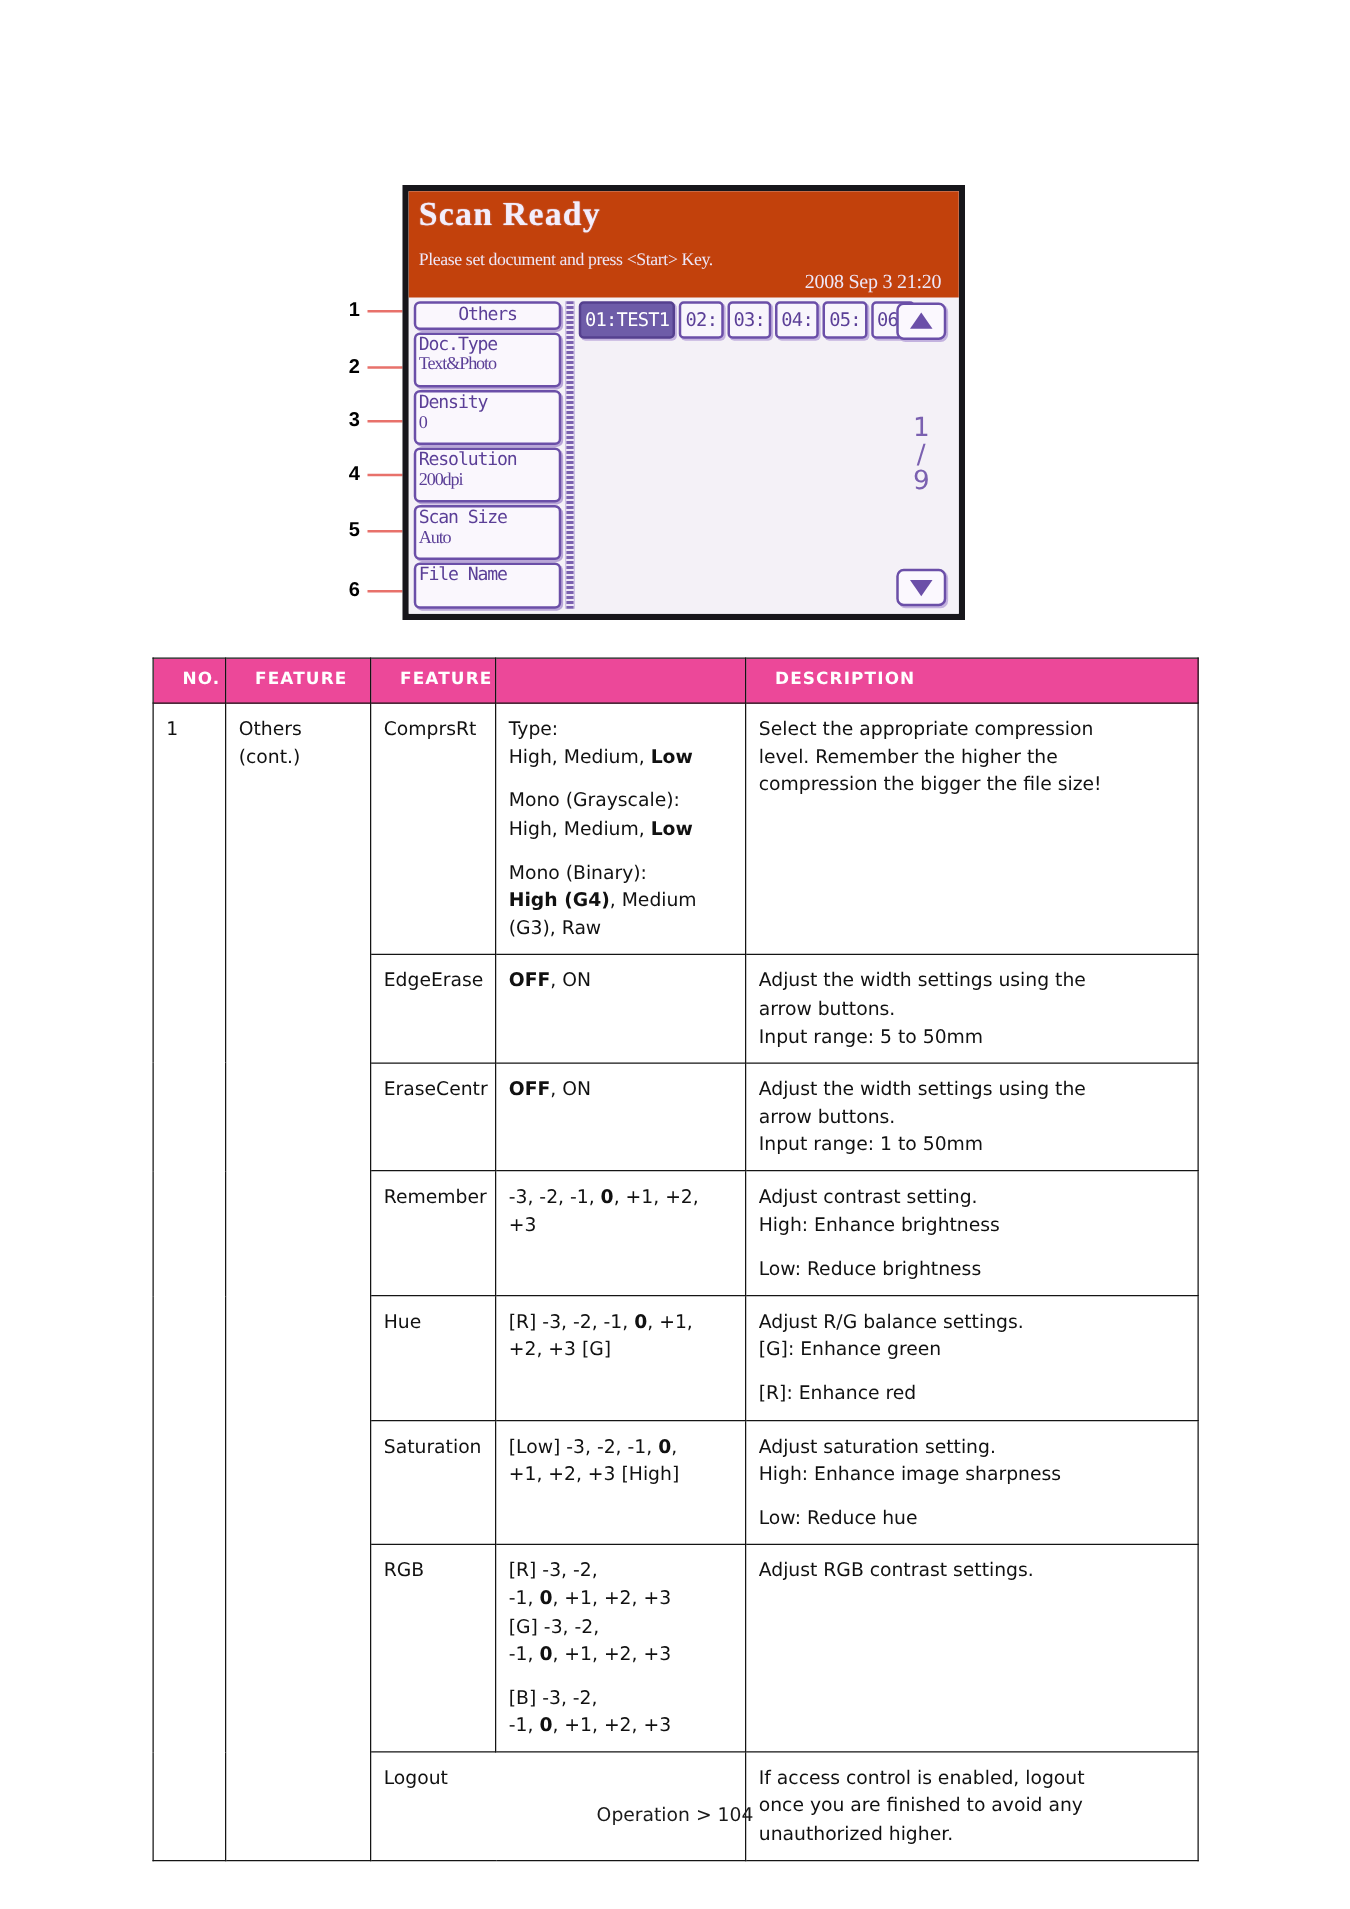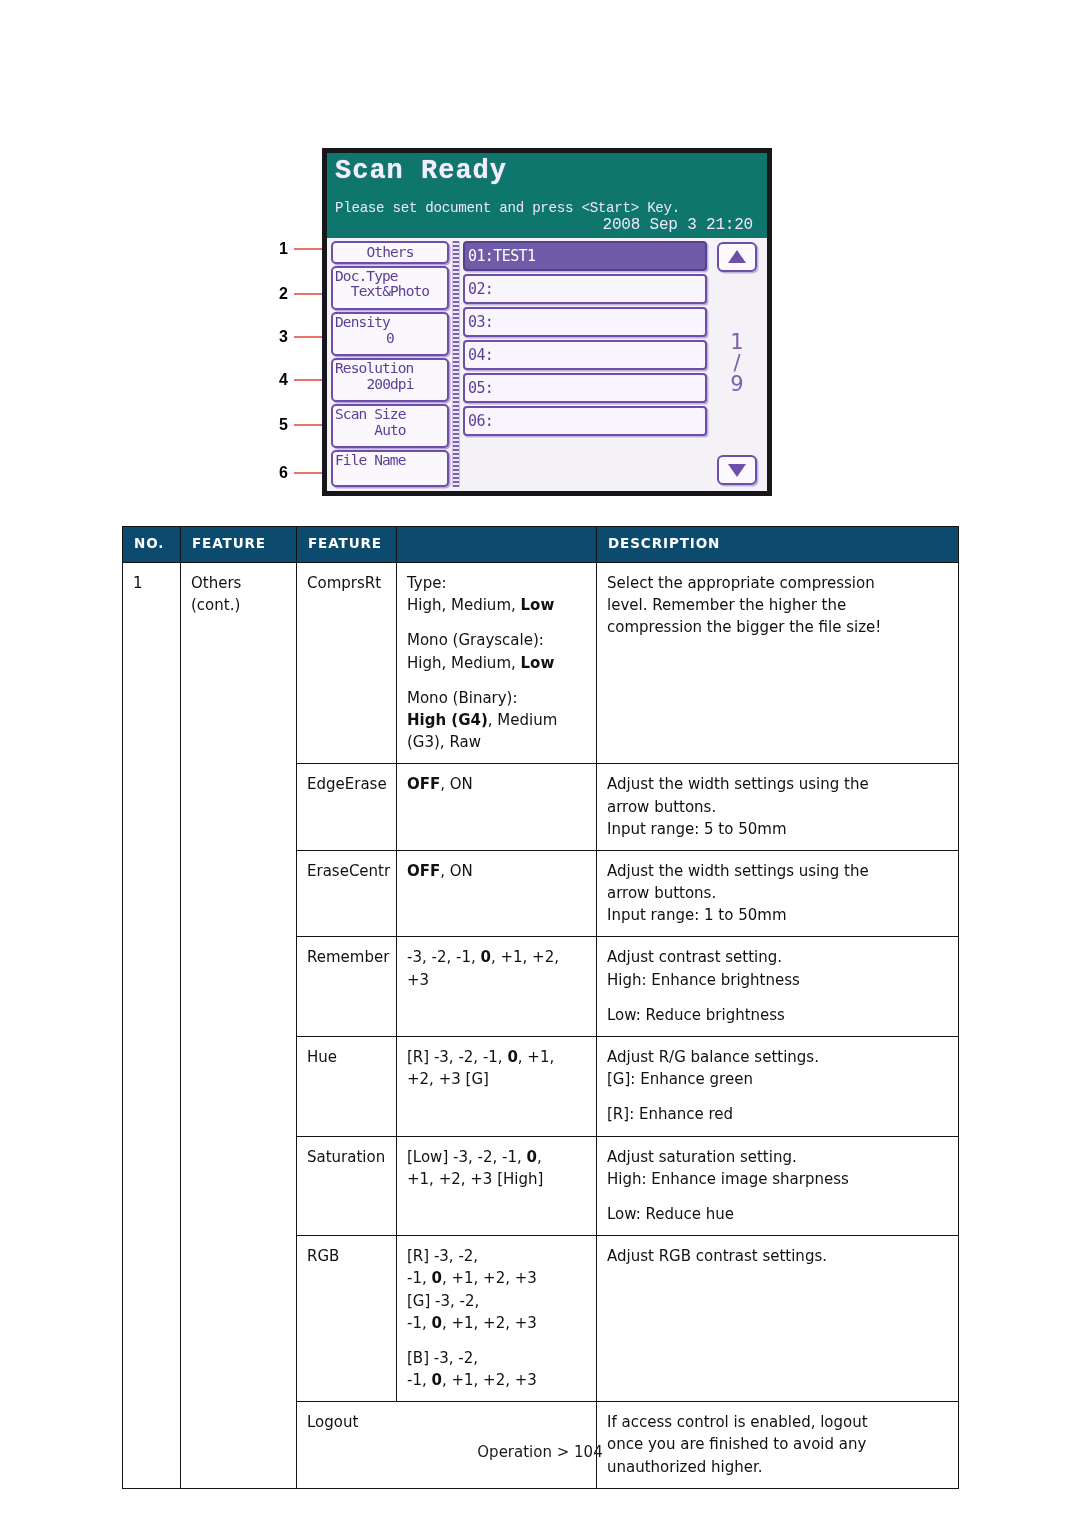--- a/index.html
+++ b/index.html
@@ -35,24 +35,24 @@
     box-sizing: border-box;
   }
   .lcd-inner {
     position: absolute;
     inset: 0;
     display: flex;
     flex-direction: column;
     background: #f4f1f7;
   }
   .lcd-header {
-    background: #0f766e;
+    background: #c2410c;
     padding: 4px 8px 3px 8px;
     color: #ffffff;
-    font-family: Liberation Mono, monospace;
+    font-family: Liberation Serif, serif;
     line-height: 1.08;
   }
   .lcd-title {
     font-size: 27px;
     font-weight: bold;
     letter-spacing: 1px;
     color: #f3eefb;
     text-shadow: 0 0 1px #d9ccef;
   }
   .lcd-sub {
@@ -103,21 +103,21 @@
   .lcd-btn.one-line {
     height: 27px;
     display: flex;
     align-items: center;
     justify-content: center;
   }
   .lcd-btn.two-line {
     height: 52px;
   }
   .lcd-btn .bl-top { display: block; text-align: left; }
-  .lcd-btn .bl-bot { display: block; text-align: center; }
+  .lcd-btn .bl-bot { display: block; text-align: left; font-family: Liberation Serif, serif; }
   .lcd-btn.fname { height: 43px; }
 
   .lcd-divider {
     width: 6px;
     flex-shrink: 0;
     background: repeating-linear-gradient(
       to bottom,
       #7b61b0 0px, #7b61b0 2px,
       #efe9f7 2px, #efe9f7 4px
     );
@@ -128,21 +128,20 @@
   
   .lcd-right {
     flex: 1;
     display: flex;
     gap: 4px;
     min-width: 0;
   }
   .lcd-list {
     flex: 1;
     display: flex;
-    flex-direction: column;
     gap: 3px;
     min-width: 0;
   }
   .lcd-item {
     border: 2px solid #6b4fa8;
     border-radius: 4px;
     background: #f8f5fc;
     color: #5b3f97;
     font-family: "DejaVu Sans Mono", "Liberation Mono", monospace;
     font-size: 15px;
@@ -235,27 +234,27 @@
     border-collapse: collapse;
     width: 836px;
     table-layout: fixed;
   }
   table.spec th, table.spec td {
     border: 1px solid #141414;
     vertical-align: top;
     box-sizing: border-box;
   }
   table.spec thead th {
-    background: #0c4a6e;
+    background: #ec4899;
     color: #ffffff;
     font-size: 13.5px;
     font-weight: bold;
     letter-spacing: 0.9px;
     text-align: left;
-    padding: 8px 9px 9px 11px;
+    padding: 8px 9px 9px 23px;
     height: 36px;
     font-family: "DejaVu Sans", "Liberation Sans", sans-serif;
   }
   table.spec td {
     padding: 9px 10px 10px 10px;
     font-size: 15px;
     line-height: 1.48;
     color: #111111;
     font-family: "DejaVu Sans", "Liberation Sans", sans-serif;
   }

